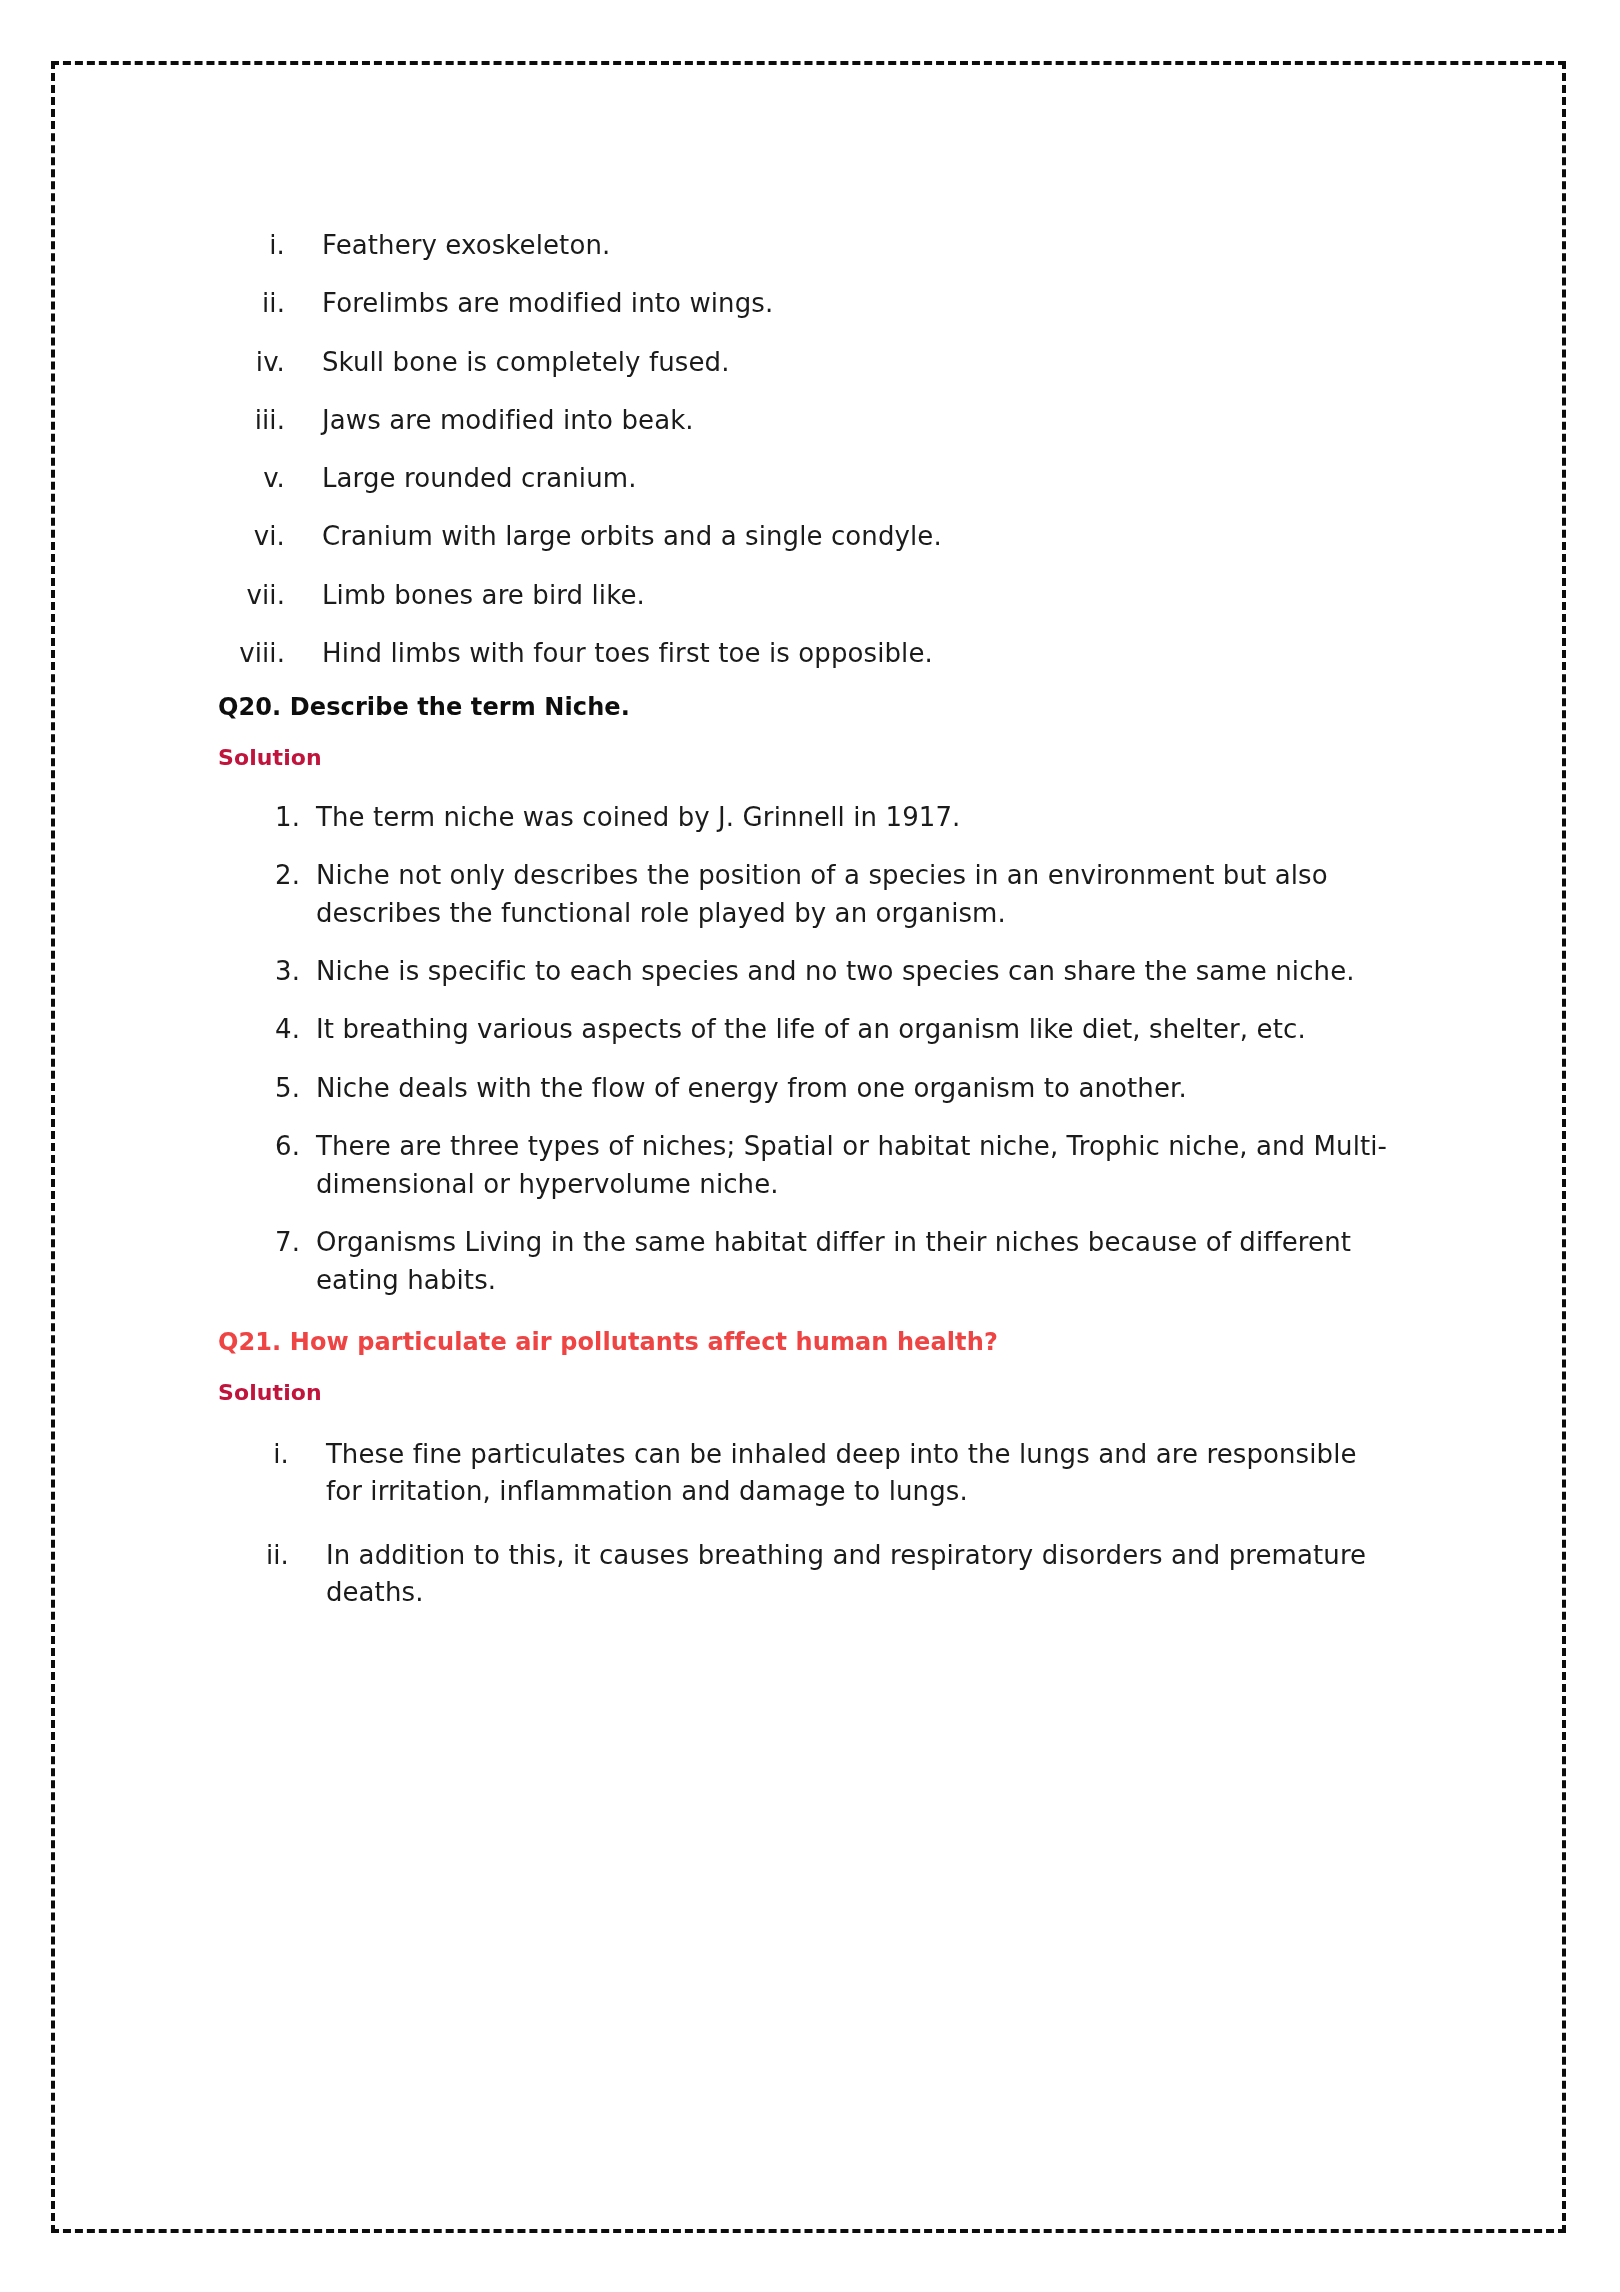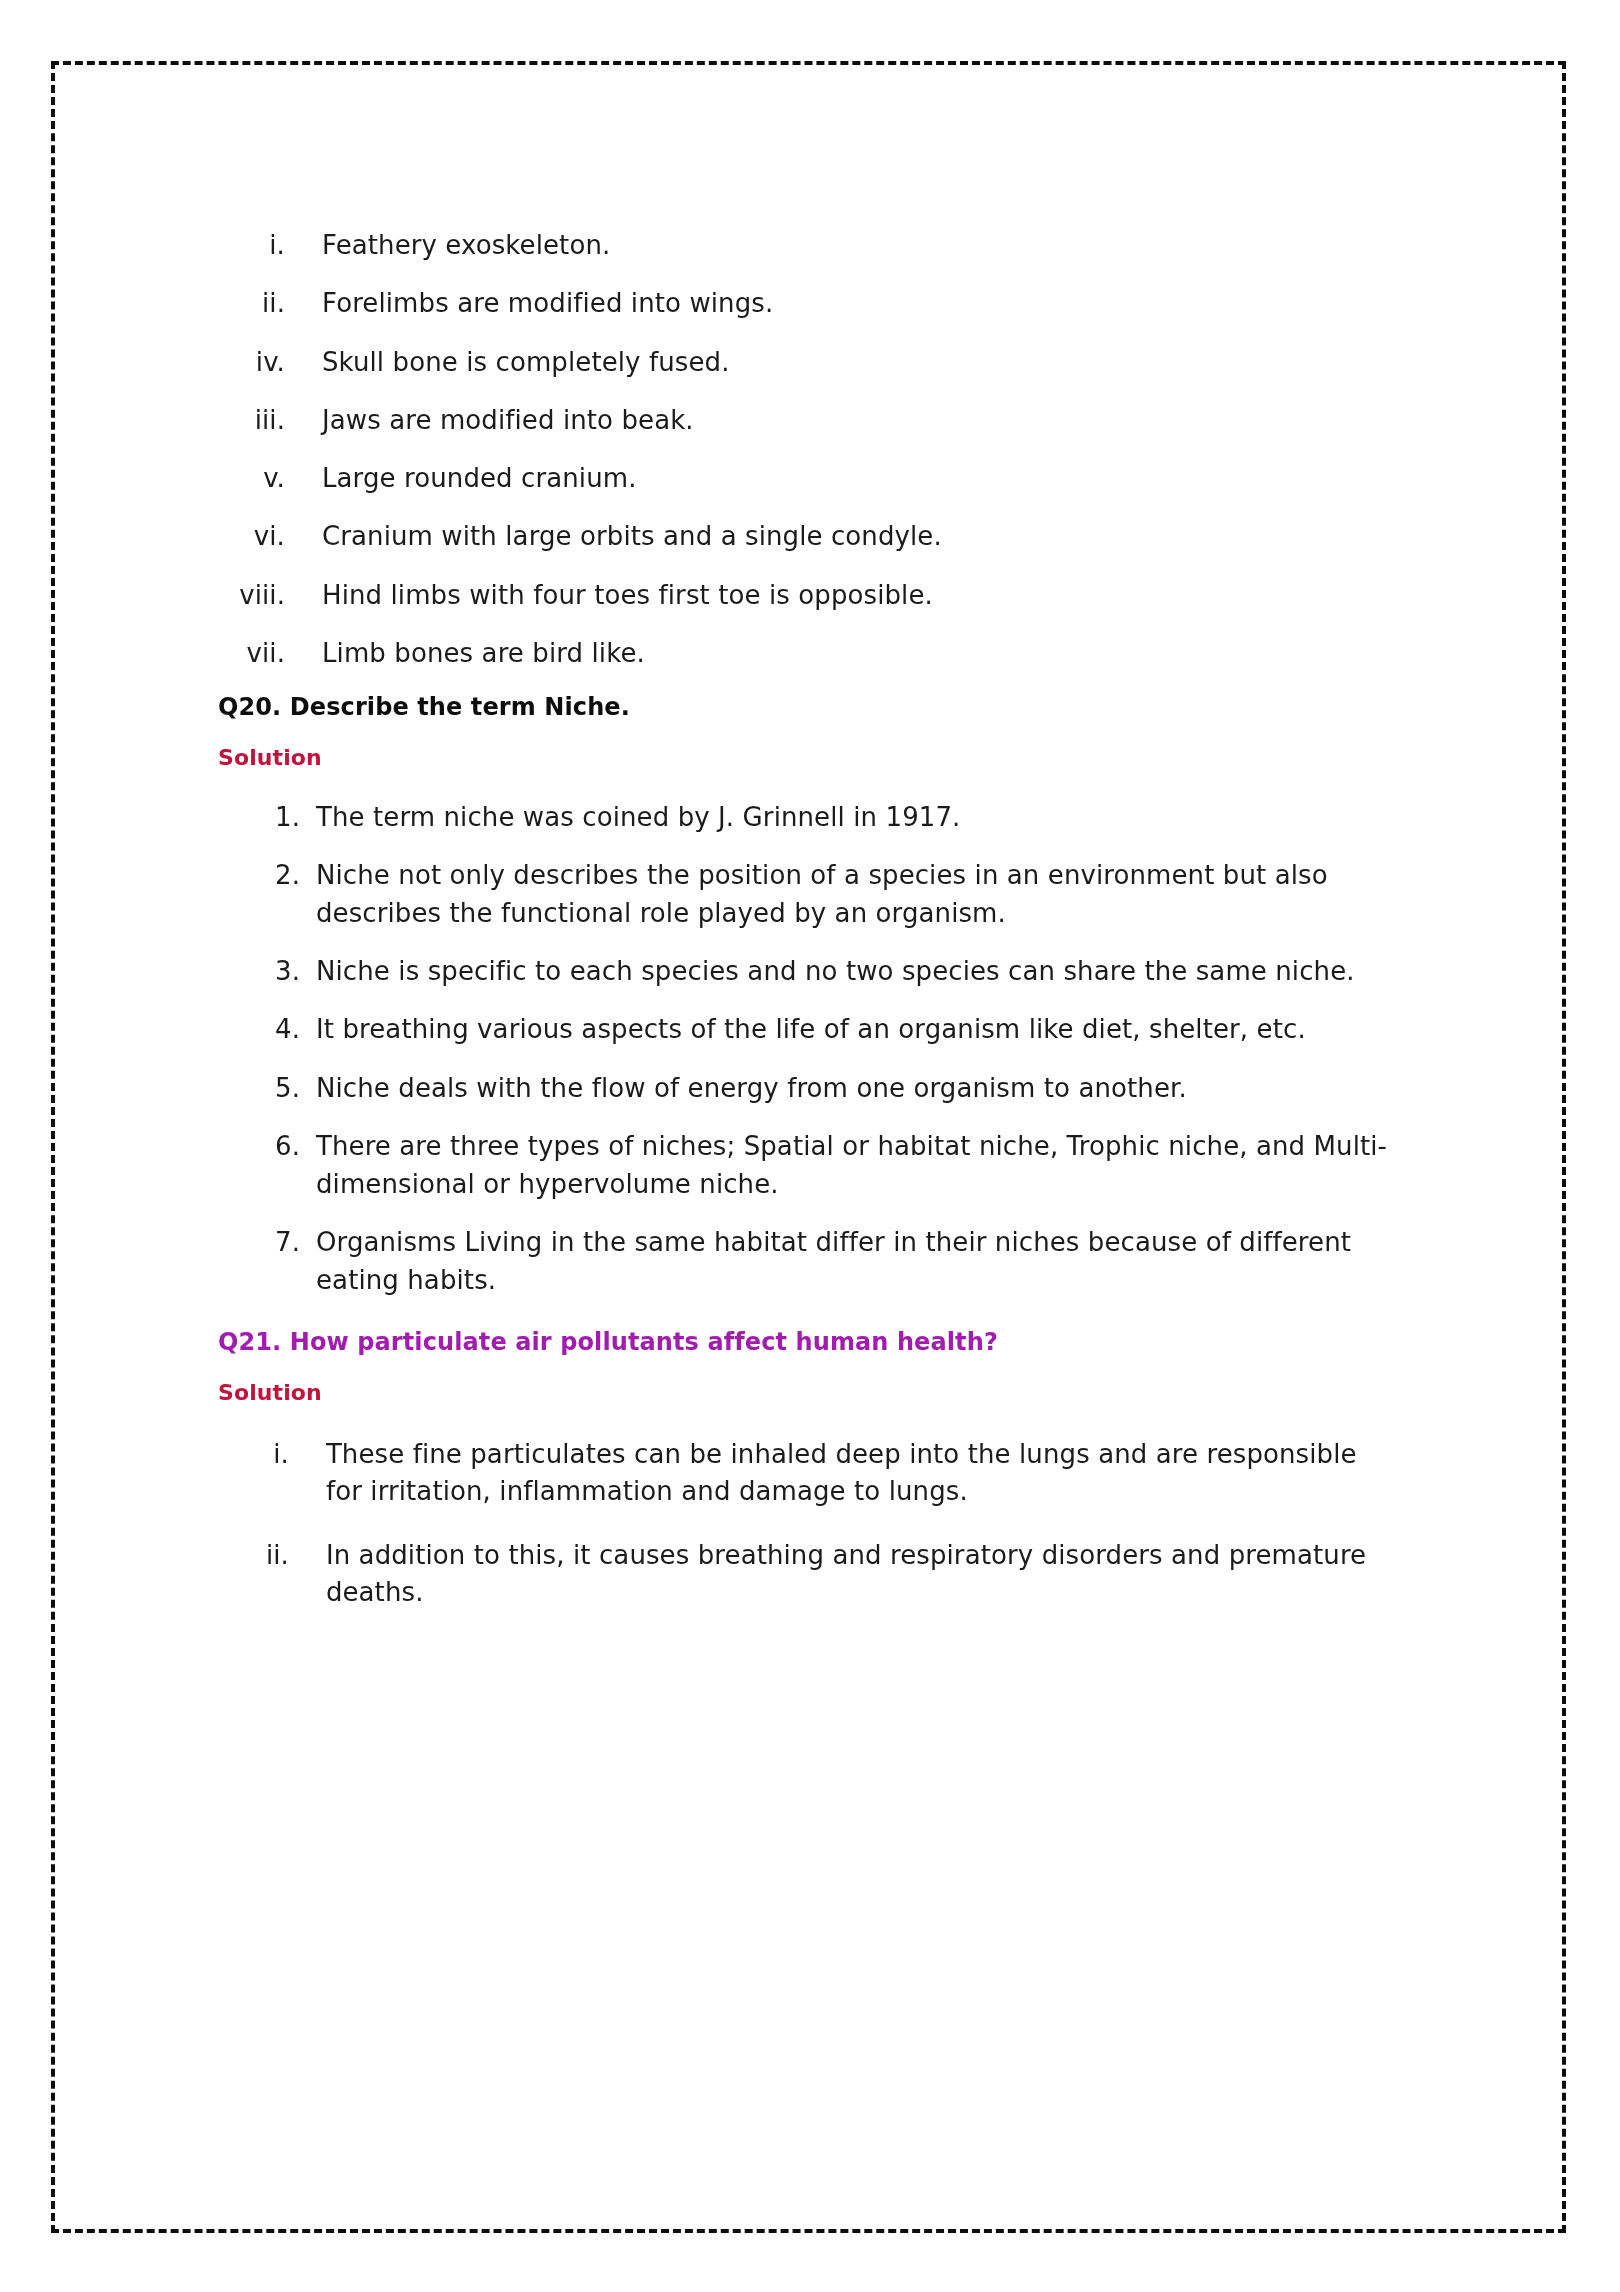--- a/index.html
+++ b/index.html
@@ -142,26 +142,26 @@
       </li>
       <li>
         <span class="marker">v.</span>
         <span>Large rounded cranium.</span>
       </li>
       <li>
         <span class="marker">vi.</span>
         <span>Cranium with large orbits and a single condyle.</span>
       </li>
       <li>
+        <span class="marker">vii.</span>
+        <span>Limb bones are bird like.</span>
+      </li>
+      <li>
         <span class="marker">viii.</span>
         <span>Hind limbs with four toes first toe is opposible.</span>
-      </li>
-      <li>
-        <span class="marker">vii.</span>
-        <span>Limb bones are bird like.</span>
       </li>
     </ol>
 
     <div class="block-q20">
       <p class="q-heading" style="color: rgb(14, 14, 14);">Q20. Describe the term Niche.</p>
       <p class="solution-heading" style="color: rgb(192, 20, 60);">Solution</p>
 
       <ol class="num-list">
         <li>
           <span class="marker">1.</span>
@@ -188,21 +188,21 @@
           <span>There are three types of niches; Spatial or habitat niche, Trophic niche, and Multi-dimensional or hypervolume niche.</span>
         </li>
         <li>
           <span class="marker">7.</span>
           <span>Organisms Living in the same habitat differ in their niches because of different eating habits.</span>
         </li>
       </ol>
     </div>
 
     <div class="block-q21">
-      <p class="q-heading" style="color: #a21caf;">Q21. How particulate air pollutants affect human health?</p>
+      <p class="q-heading" style="color: #ef4444;">Q21. How particulate air pollutants affect human health?</p>
       <p class="solution-heading" style="color: rgb(192, 20, 60);">Solution</p>
 
       <ol class="roman-list bottom-list">
         <li>
           <span class="marker">i.</span>
           <span>These fine particulates can be inhaled deep into the lungs and are responsible for irritation, inflammation and damage to lungs.</span>
         </li>
         <li>
           <span class="marker">ii.</span>
           <span>In addition to this, it causes breathing and respiratory disorders and premature deaths.</span>

